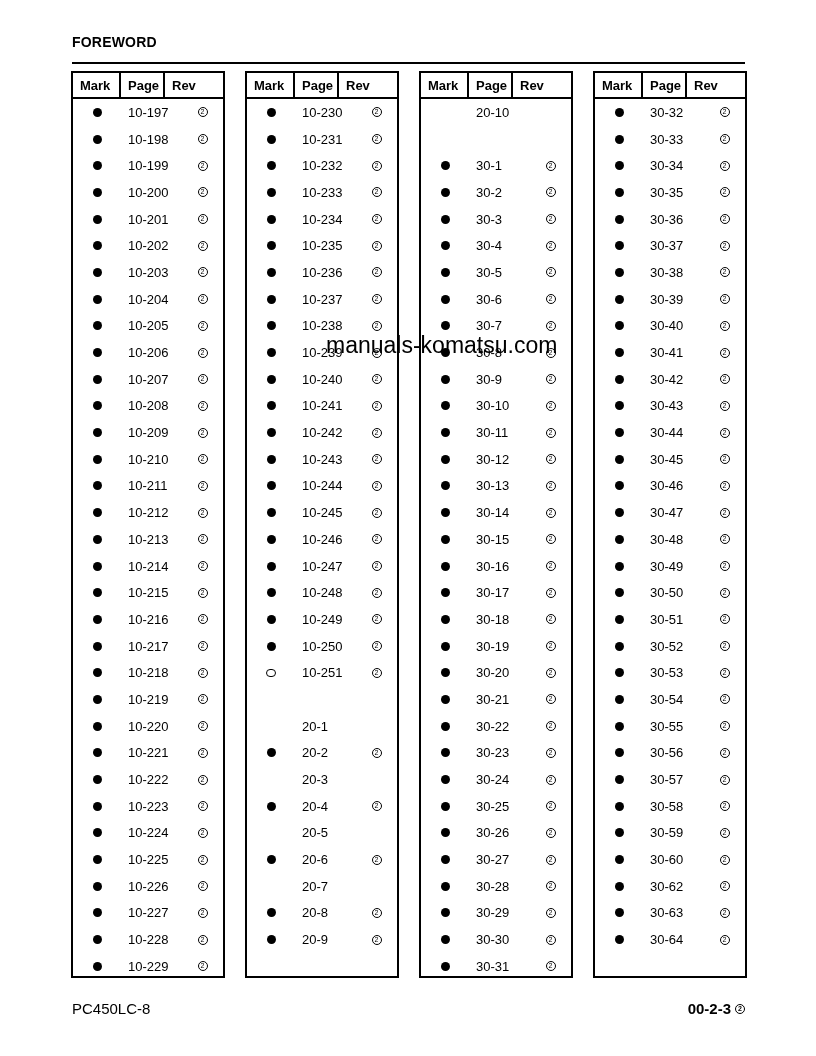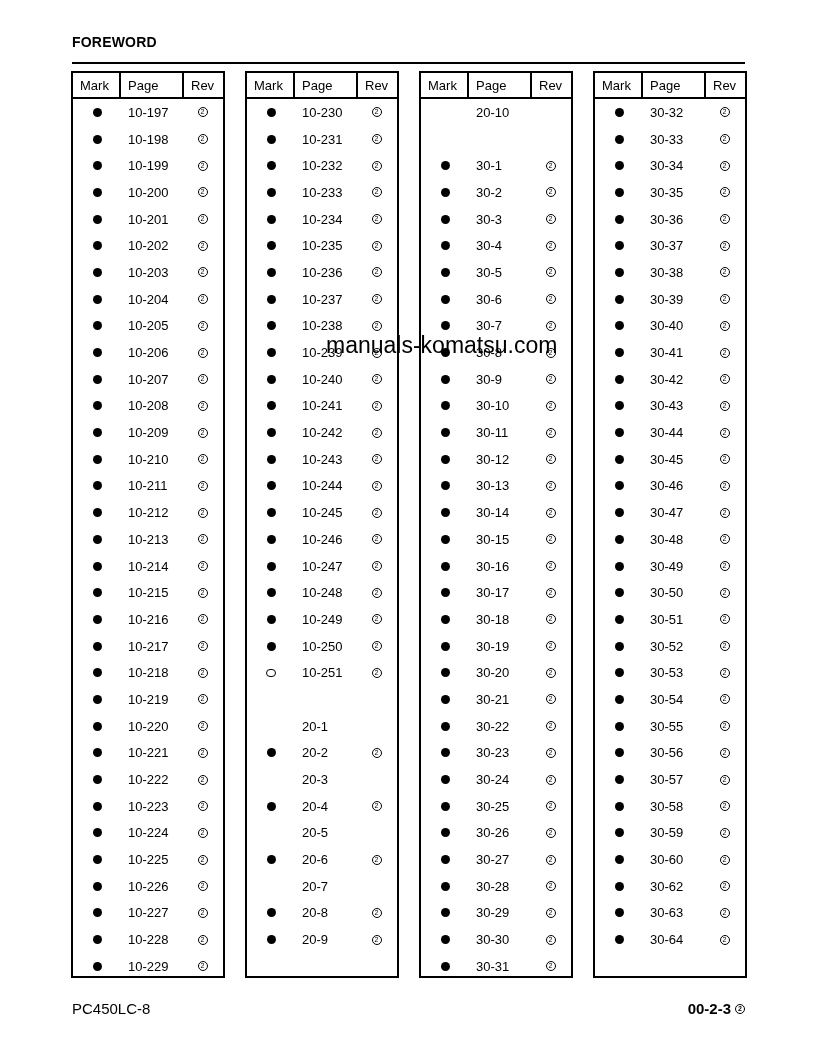--- a/index.html
+++ b/index.html
@@ -9,25 +9,25 @@
     position: absolute; left: 72px; top: 35px; width: 673px;
     font-size: 14px; font-weight: bold; letter-spacing: 0.2px;
     border-bottom: 2px solid #000; padding-bottom: 12px; line-height: 15px;
   }
   .table {
     position: absolute; top: 71px; width: 154px; height: 907px;
     border: 2px solid #000;
   }
   .table .hdr {
     display: flex; height: 26px; border-bottom: 2px solid #000;
-    font-size: 13px; font-weight: normal;
+    font-size: 13px; font-weight: bold;
   }
   .hdr .c { display: flex; align-items: center; padding-left: 7px; }
   .hdr .c1 { width: 48px; border-right: 2px solid #000; }
-  .hdr .c2 { width: 63px; border-right: 2px solid #000; }
+  .hdr .c2 { width: 44px; border-right: 2px solid #000; }
   .hdr .c3 { flex: 1; }
   .row { display: flex; height: 26.7px; align-items: center; font-size: 13px; }
   .row .m { width: 48px; display: flex; justify-content: center; align-items: center; }
   .row .p { width: 61px; padding-left: 7px; }
   .row .r { flex: 1; display: flex; justify-content: center; align-items: center; font-size: 10px; }
   .dot { width: 9px; height: 9px; border-radius: 50%; background: #000; }
   .ring { width: 10px; height: 8px; border-radius: 4px; border: 1.5px solid #000; background: #fff; }
   .rev {
     width: 10px; height: 10px; border-radius: 50%; border: 1px solid #000;
     font-size: 7px; line-height: 8px; text-align: center;

